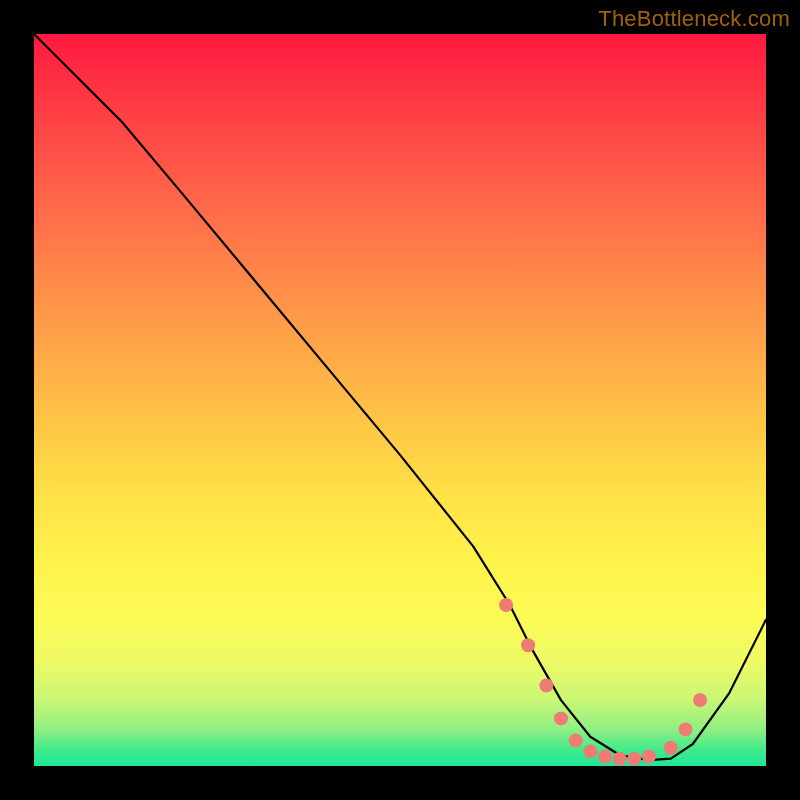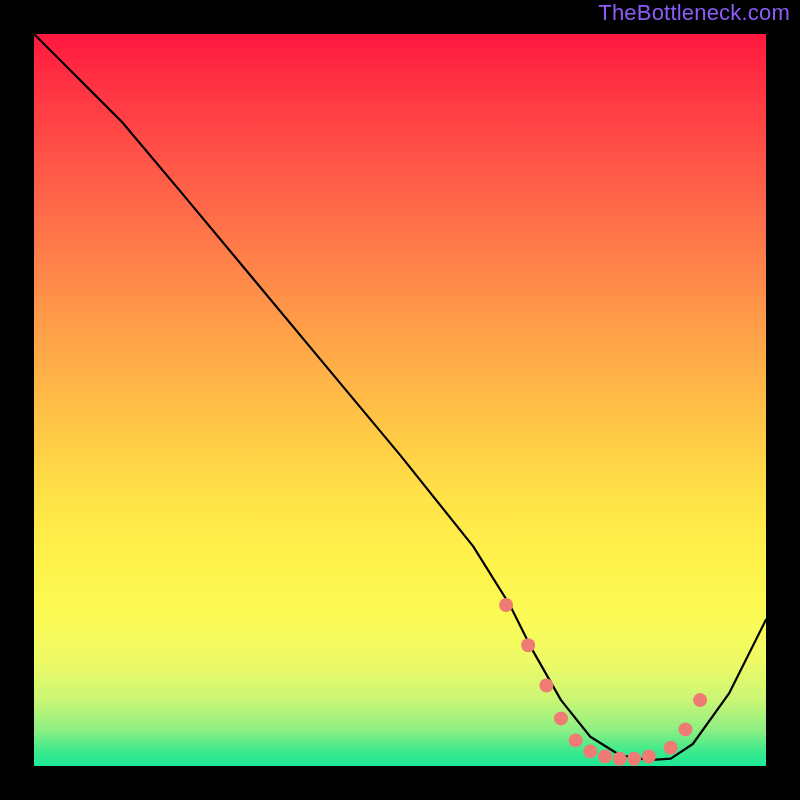--- a/index.html
+++ b/index.html
@@ -42,23 +42,23 @@
   }
   .curve-svg {
     position: absolute;
     left: 0;
     top: 0;
     width: 732px;
     height: 732px;
   }
   .watermark {
     position: absolute;
-    top: 0;
+    top: 6px;
     right: 10px;
-    color: #8b5cf6;
+    color: #a16207;
     font-size: 22px;
     letter-spacing: 0.2px;
   }
 </style>
 </head>
 <body>
 
 <div class="stage">
   <div class="watermark">TheBottleneck.com</div>
 

